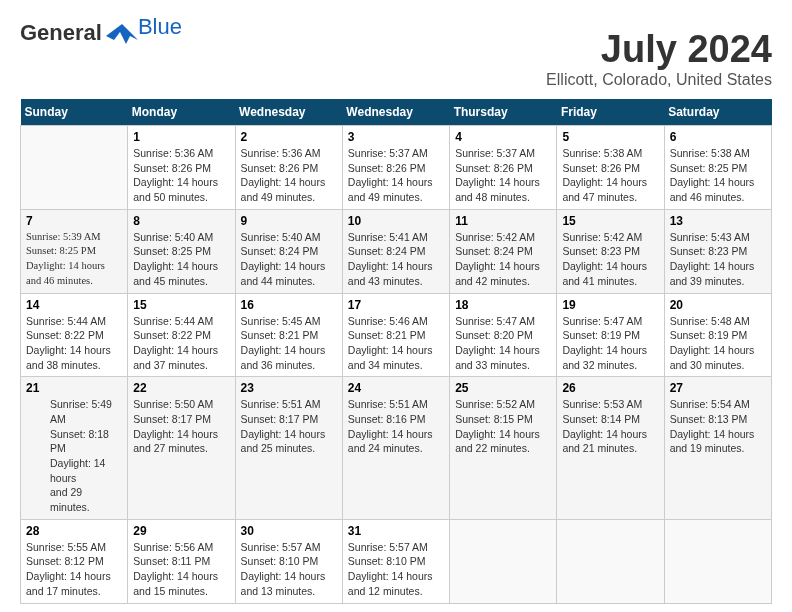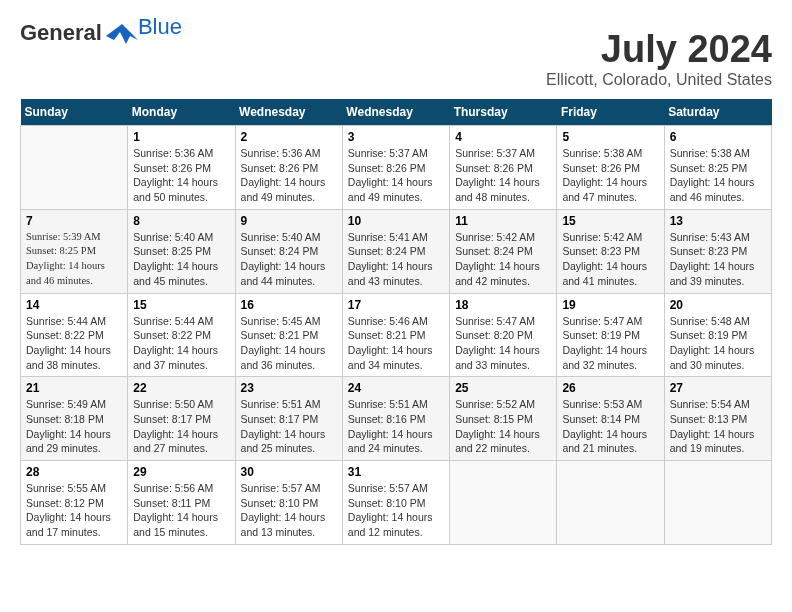--- a/index.html
+++ b/index.html
@@ -256,21 +256,21 @@
           <span class="day-number">20</span>
           <div class="day-info" style="white-space: pre-line;">Sunrise: 5:48 AM
 Sunset: 8:19 PM
 Daylight: 14 hours
 and 30 minutes.</div>
         </td>
       </tr>
       <tr>
         <td>
           <span class="day-number">21</span>
-          <div class="day-info" style="white-space: pre-line;">Sunrise: 5:49 AM
+          <div class="day-info" style="white-space: pre-line; margin-left: 24px;">Sunrise: 5:49 AM
 Sunset: 8:18 PM
 Daylight: 14 hours
 and 29 minutes.</div>
         </td>
         <td>
           <span class="day-number">22</span>
           <div class="day-info" style="white-space: pre-line;">Sunrise: 5:50 AM
 Sunset: 8:17 PM
 Daylight: 14 hours
 and 27 minutes.</div>

